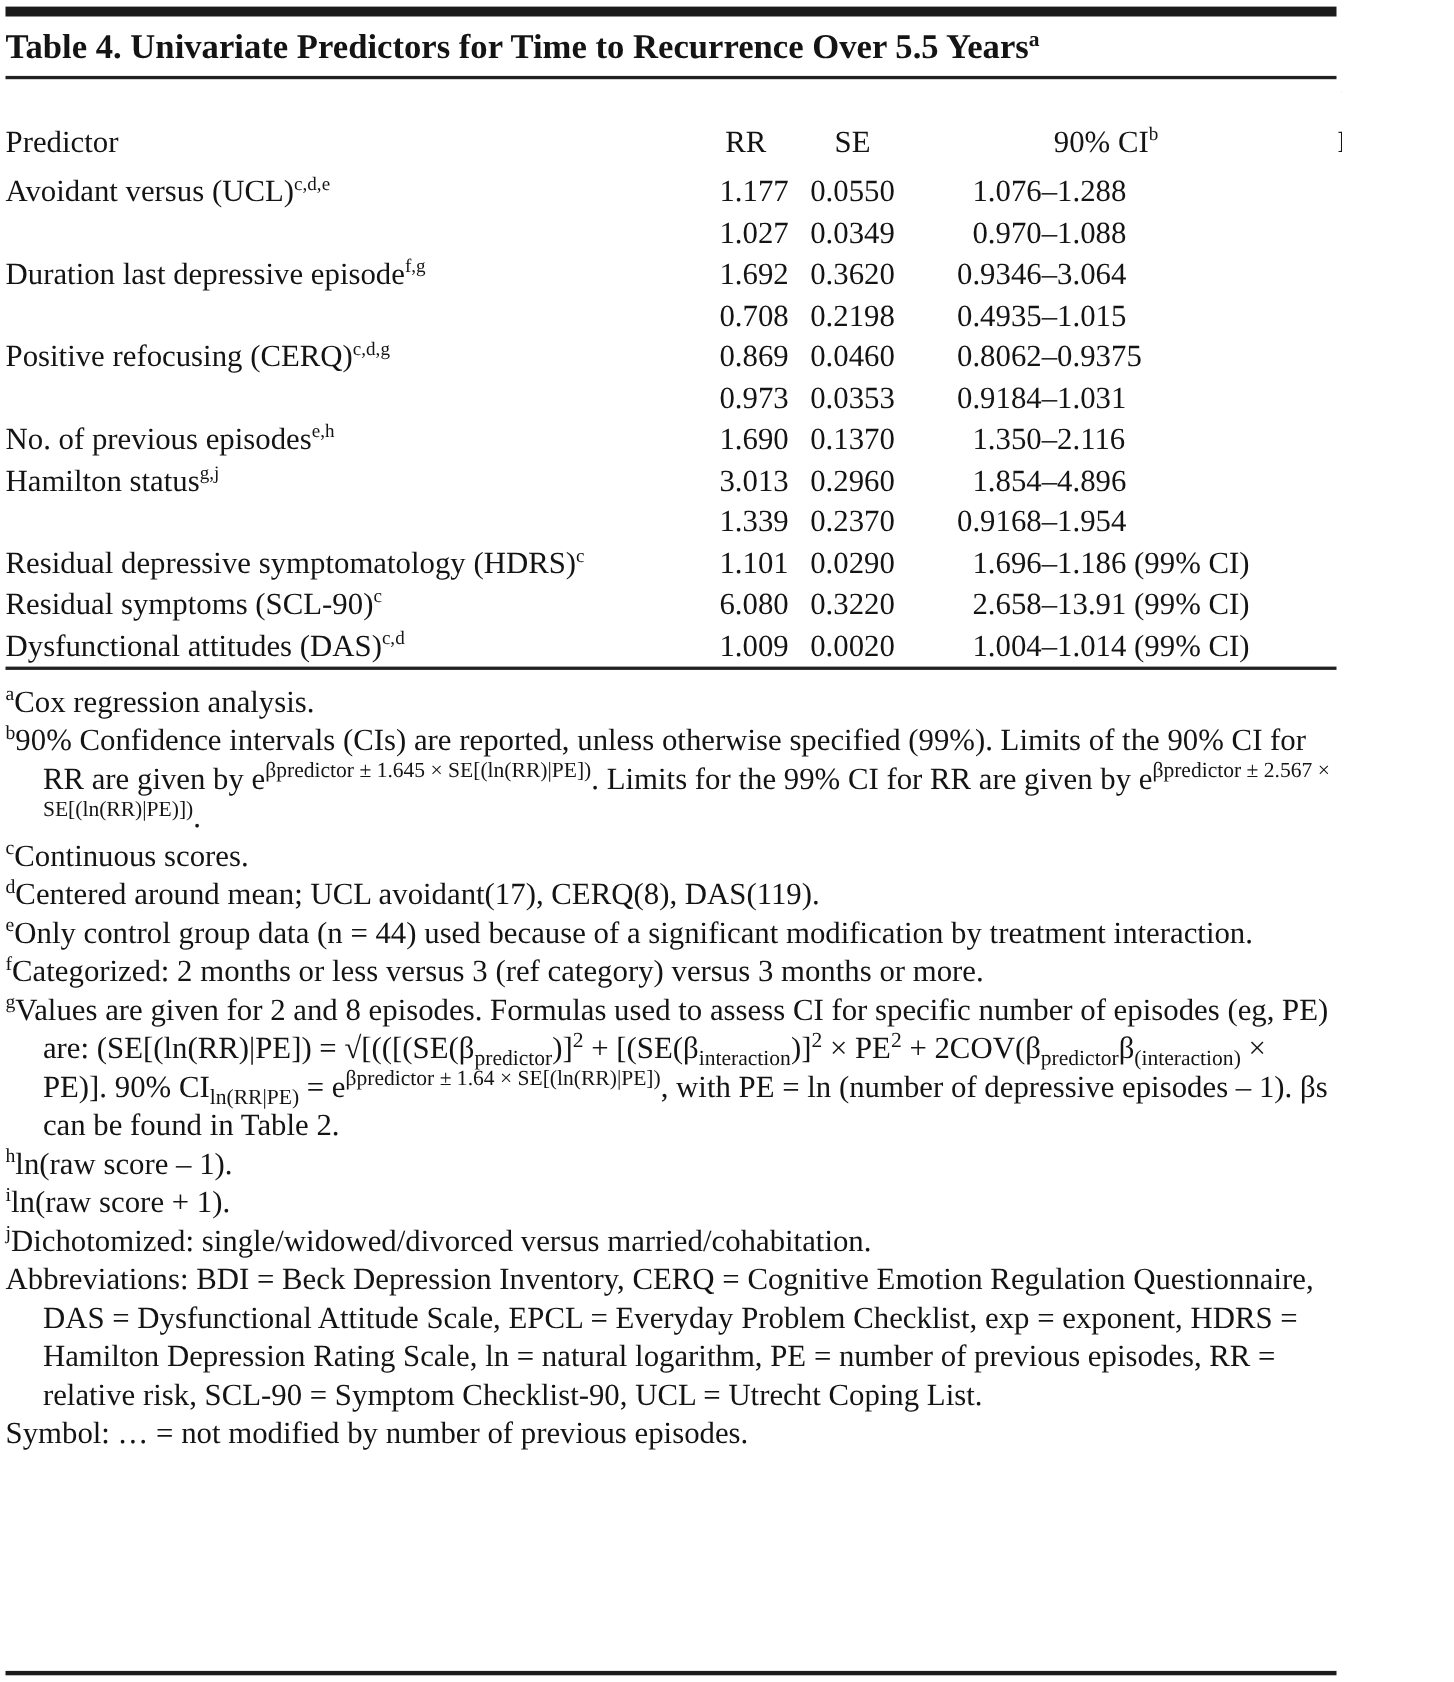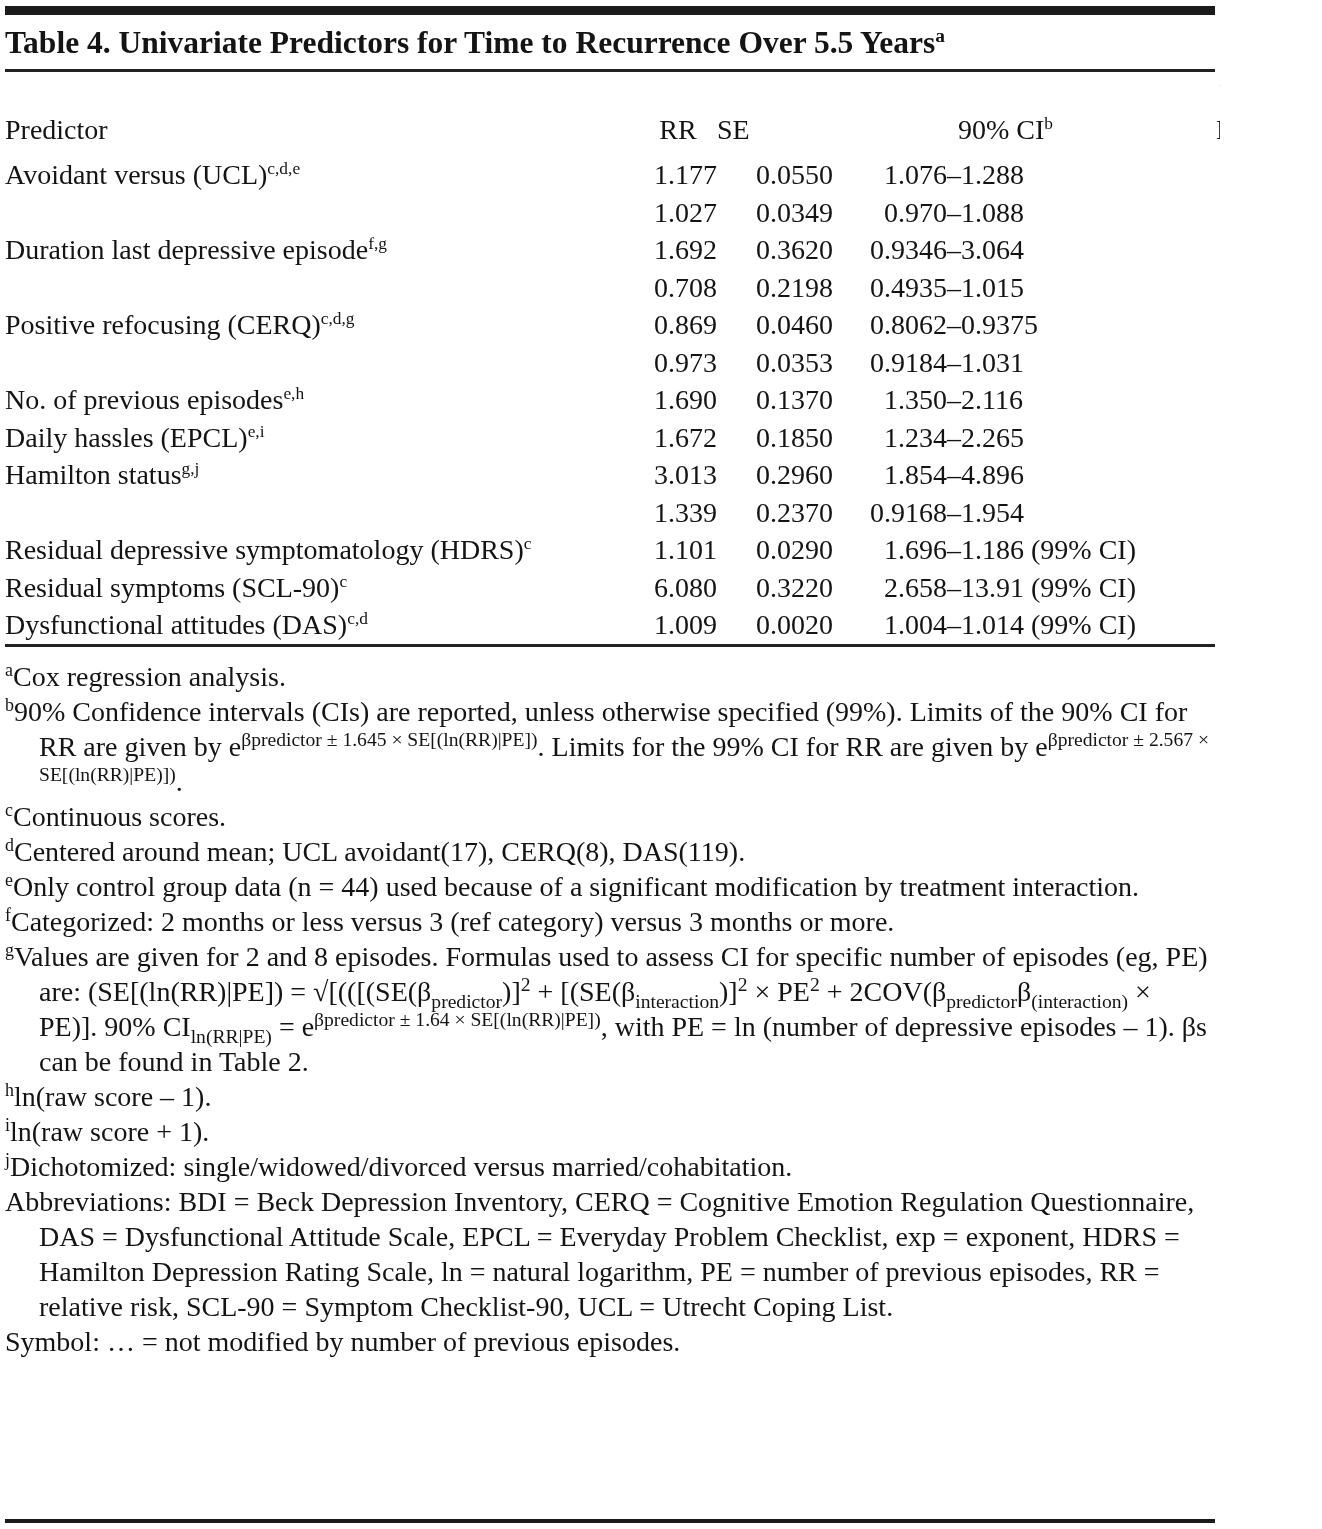--- a/index.html
+++ b/index.html
@@ -10,29 +10,29 @@
   }
   .rule-thick { height:9px; background:#1b1b1b; margin-top:6px; }
   .rule { height:3px; background:#222222; }
   .rule-bottom { position:absolute; left:5px; right:5px; bottom:6px; height:4px; background:#1b1b1b; }
   .title { font-weight:bold; font-size:31.5px; line-height:40px; padding:8px 0 6px 0; }
   .title sup { font-size:62%; line-height:0; }
   table { border-collapse:collapse; width:1312px; table-layout:fixed; }
   thead th { font-weight:normal; vertical-align:bottom; padding:4px 0 8px 0; line-height:36px; }
   thead th.h-pred { text-align:left; }
   thead th.h-rr { text-align:center; }
-  thead th.h-se { text-align:left; }
+  thead th.h-se { text-align:center; }
   thead th.h-ci { text-align:left; padding-left:125px; }
   thead th.h-pe { text-align:right; }
   thead sup { font-size:62%; line-height:0; }
   tbody td { padding:0; height:37.5px; line-height:37.5px; white-space:nowrap; }
   td.c-pred { text-align:left; }
   td.c-pred sup { font-size:62%; line-height:0; }
   td.c-rr { text-align:right; }
-  td.c-se { text-align:right; }
+  td.c-se { text-align:center; }
   td.c-ci .lo { display:inline-block; width:128px; text-align:right; }
   td.c-pe { text-align:center; }
   .footnotes { padding-top:12px; }
   .fn { margin:0; padding-left:34px; text-indent:-34px; line-height:35px; }
   .fn sup { font-size:70%; line-height:0; vertical-align:super; }
   .fn sub { font-size:70%; line-height:0; vertical-align:sub; }
   .fn sup.marker { font-size:64%; }
 </style>
 </head>
 <body>
@@ -108,27 +108,20 @@
         <td class="c-pe">8</td>
       </tr>
       <tr>
         <td class="c-pred"><span>No. of previous episodes</span><sup>e,h</sup></td>
         <td class="c-rr">1.690</td>
         <td class="c-se">0.1370</td>
         <td class="c-ci"><span class="lo">1.350–</span><span class="hi">2.116</span></td>
         <td class="c-pe">…</td>
       </tr>
       <tr>
-        <td class="c-pred"><span>Daily hassles (EPCL)</span><sup>e,i</sup></td>
-        <td class="c-rr">1.672</td>
-        <td class="c-se">0.1850</td>
-        <td class="c-ci"><span class="lo">1.234–</span><span class="hi">2.265</span></td>
-        <td class="c-pe">…</td>
-      </tr>
-      <tr>
         <td class="c-pred"><span>Hamilton status</span><sup>g,j</sup></td>
         <td class="c-rr">3.013</td>
         <td class="c-se">0.2960</td>
         <td class="c-ci"><span class="lo">1.854–</span><span class="hi">4.896</span></td>
         <td class="c-pe">2</td>
       </tr>
       <tr>
         <td class="c-pred"><span></span><sup></sup></td>
         <td class="c-rr">1.339</td>
         <td class="c-se">0.2370</td>

